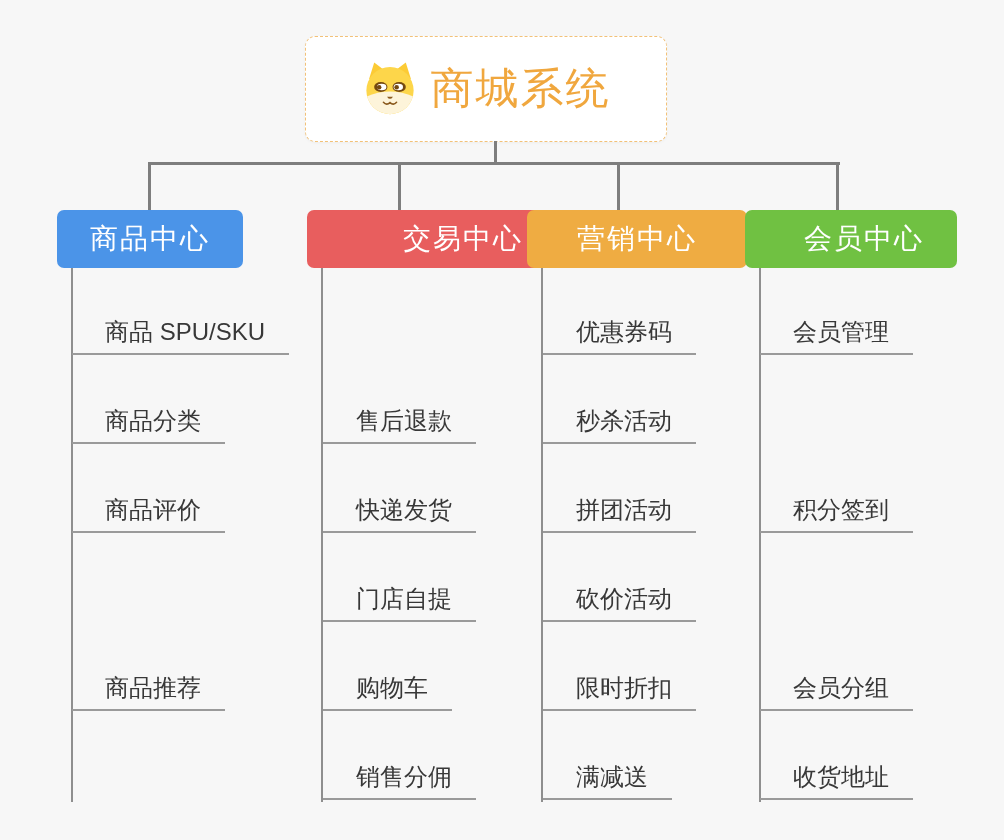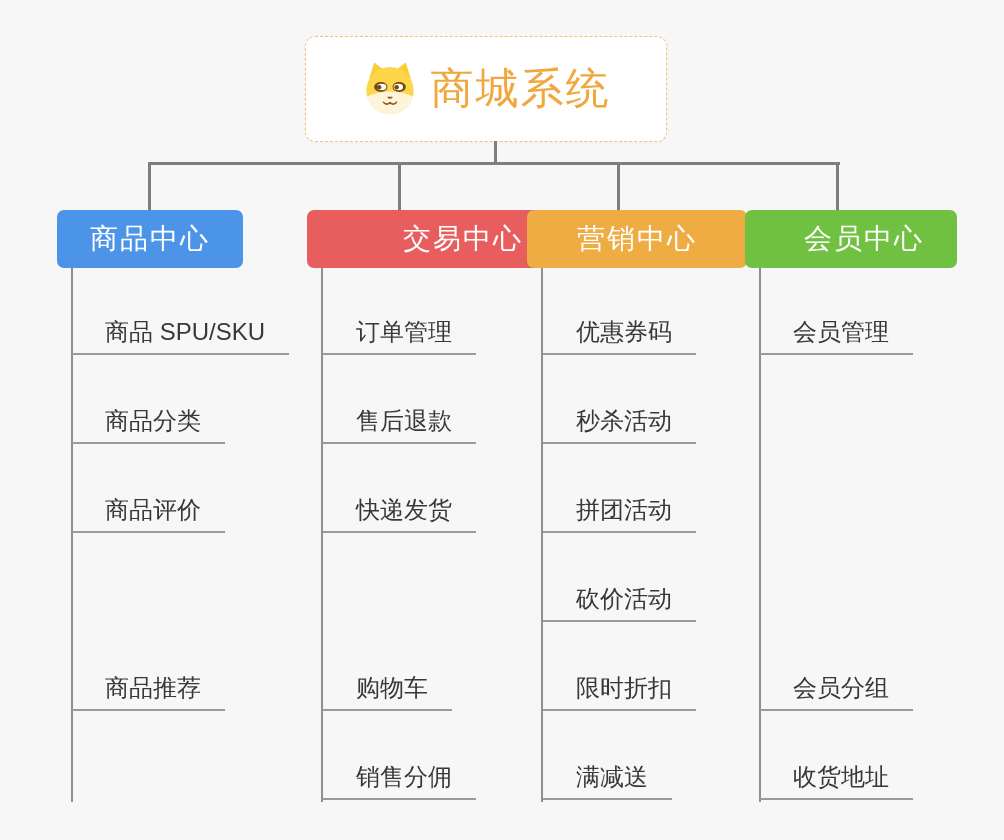--- a/index.html
+++ b/index.html
@@ -167,30 +167,31 @@
   <div class="vline vline-0"></div>
   <div class="vline vline-1"></div>
   <div class="vline vline-2"></div>
   <div class="vline vline-3"></div>
 
   <div class="leaf col-0 row-0"><span>商品 SPU/SKU</span></div>
   <div class="leaf col-0 row-1"><span>商品分类</span></div>
   <div class="leaf col-0 row-2"><span>商品评价</span></div>
   <div class="leaf col-0 row-4"><span>商品推荐</span></div>
 
-  <div class="leaf col-1 row-0"><span>订单管理</span></div>
   <div class="leaf col-1 row-1"><span>售后退款</span></div>
   <div class="leaf col-1 row-2"><span>快递发货</span></div>
+  <div class="leaf col-1 row-3"><span>门店自提</span></div>
   <div class="leaf col-1 row-4"><span>购物车</span></div>
   <div class="leaf col-1 row-5"><span>销售分佣</span></div>
 
   <div class="leaf col-2 row-0"><span>优惠券码</span></div>
   <div class="leaf col-2 row-2"><span>拼团活动</span></div>
   <div class="leaf col-2 row-1"><span>秒杀活动</span></div>
   <div class="leaf col-2 row-3"><span>砍价活动</span></div>
   <div class="leaf col-2 row-4"><span>限时折扣</span></div>
   <div class="leaf col-2 row-5"><span>满减送</span></div>
 
   <div class="leaf col-3 row-0"><span>会员管理</span></div>
+  <div class="leaf col-3 row-2"><span>积分签到</span></div>
   <div class="leaf col-3 row-4"><span>会员分组</span></div>
   <div class="leaf col-3 row-5"><span>收货地址</span></div>
 
 </div>
 
 </body></html>

